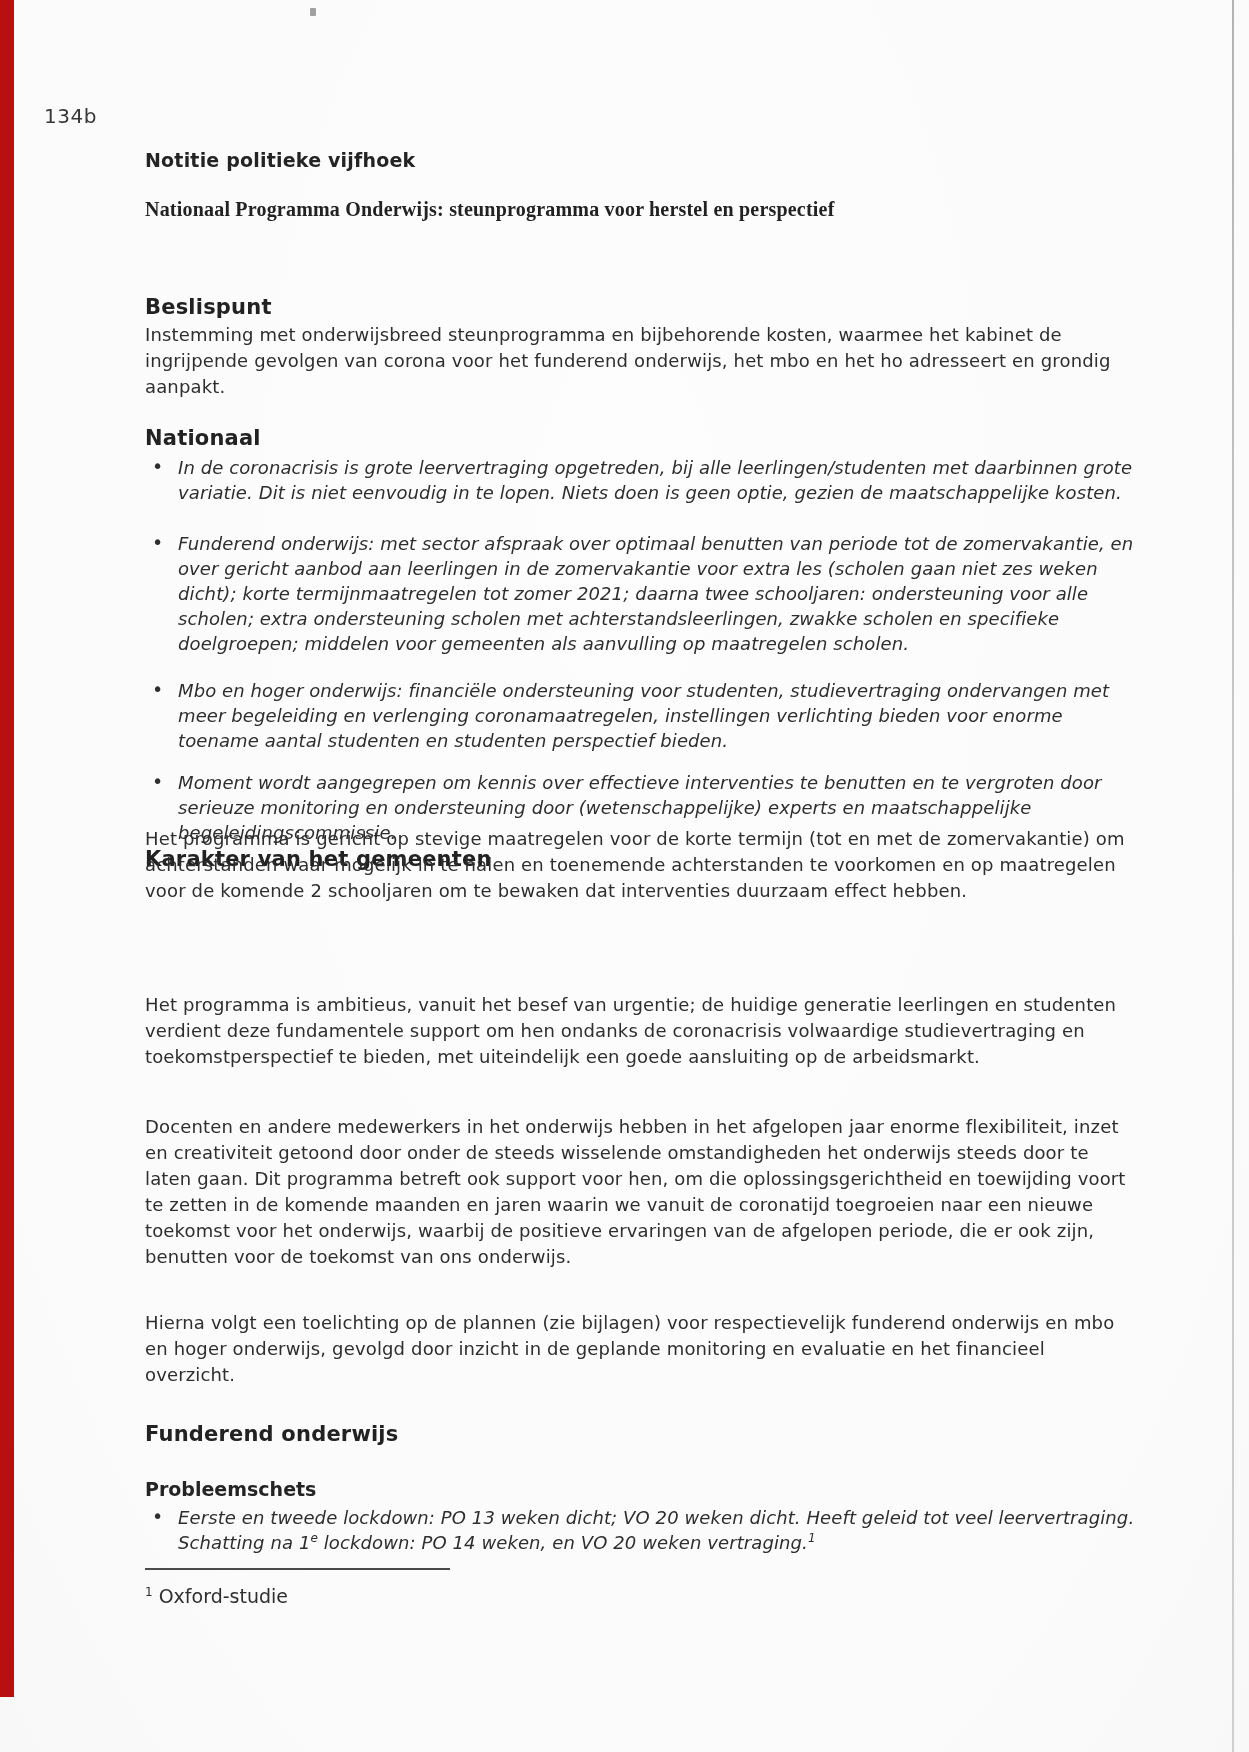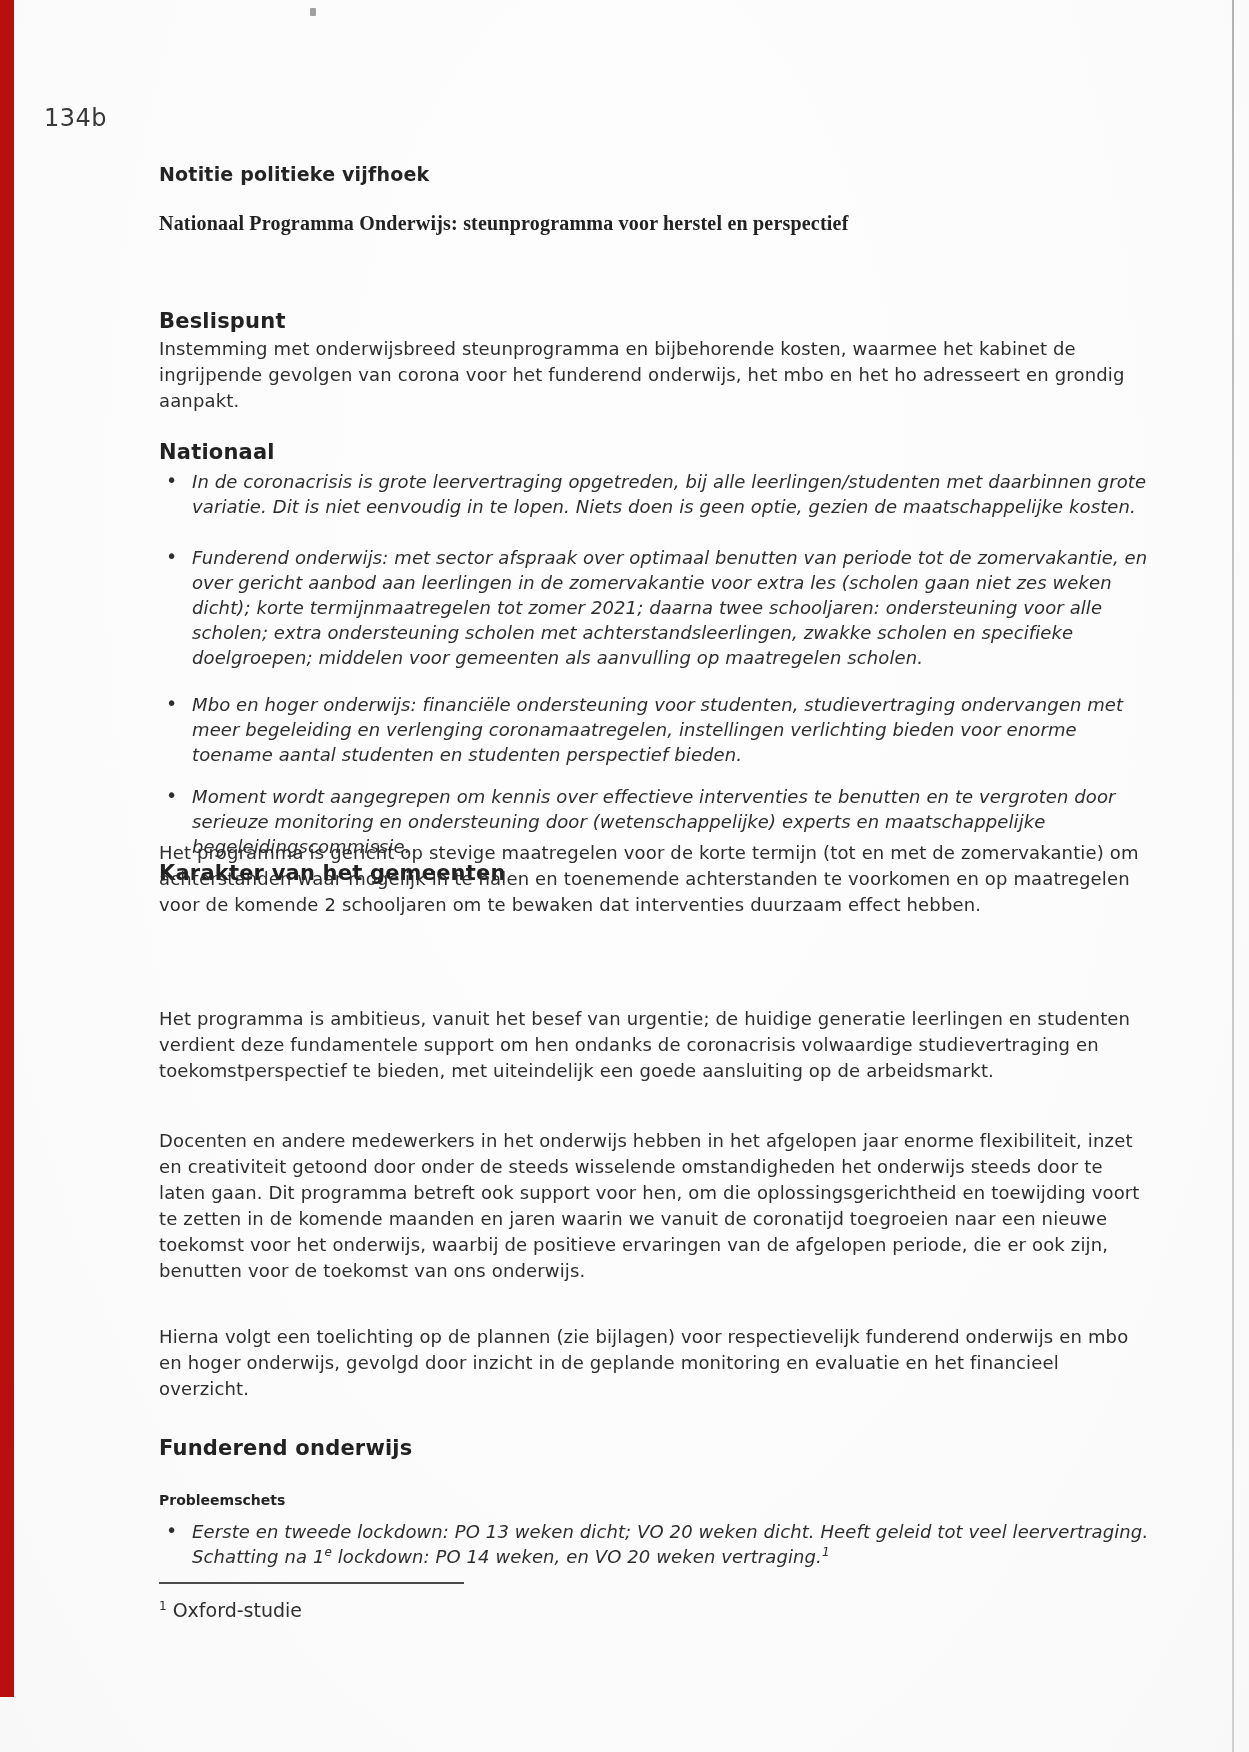--- a/index.html
+++ b/index.html
@@ -27,38 +27,38 @@
     background:linear-gradient(#9a9a9a,#b5b5b5 40%,#c2c2c2);
     opacity:.75;
   }
   
   .scan-speck{
     position:absolute;left:310px;top:8px;width:6px;height:8px;
     background:#8a8a8a;opacity:.8;border-radius:1px;
   }
   .doc-number{
     position:absolute;left:44px;top:104px;
-    font-size:24px;color:#383838;letter-spacing:.5px;
+    font-size:20px;color:#383838;letter-spacing:.5px;
   }
   .content{
     position:absolute;left:143px;top:0;width:1005px;height:100%;
   }
-  .content > *{position:absolute;left:0;margin:16px;}
+  .content > *{position:absolute;left:0;margin:2px;}
   .kicker{
     top:147px;font-size:19px;font-weight:bold;color:#242424;letter-spacing:.2px;
   }
   .title{
     top:189px;width:1000px;
     font-size:20px;font-weight:bold;line-height:37px;color:#222;letter-spacing:.2px;font-family:Liberation Serif, serif;
   }
   h2.sec{
     font-size:21px;font-weight:bold;color:#222;letter-spacing:.2px;
   }
   h3.subsec{
-    font-size:14px;font-weight:bold;color:#242424;
+    font-size:19px;font-weight:bold;color:#242424;
   }
   .body-text{
     width:985px;font-size:18px;line-height:26px;letter-spacing:.15px;color:#2e2e2e;
   }
   .h-beslispunt{top:293px;}
   .p-beslispunt{top:320px;}
   .h-kernpunten{top:424px;}
   .bullets{width:1000px;}
   .bullet-item{
     position:absolute;left:0;width:995px;

